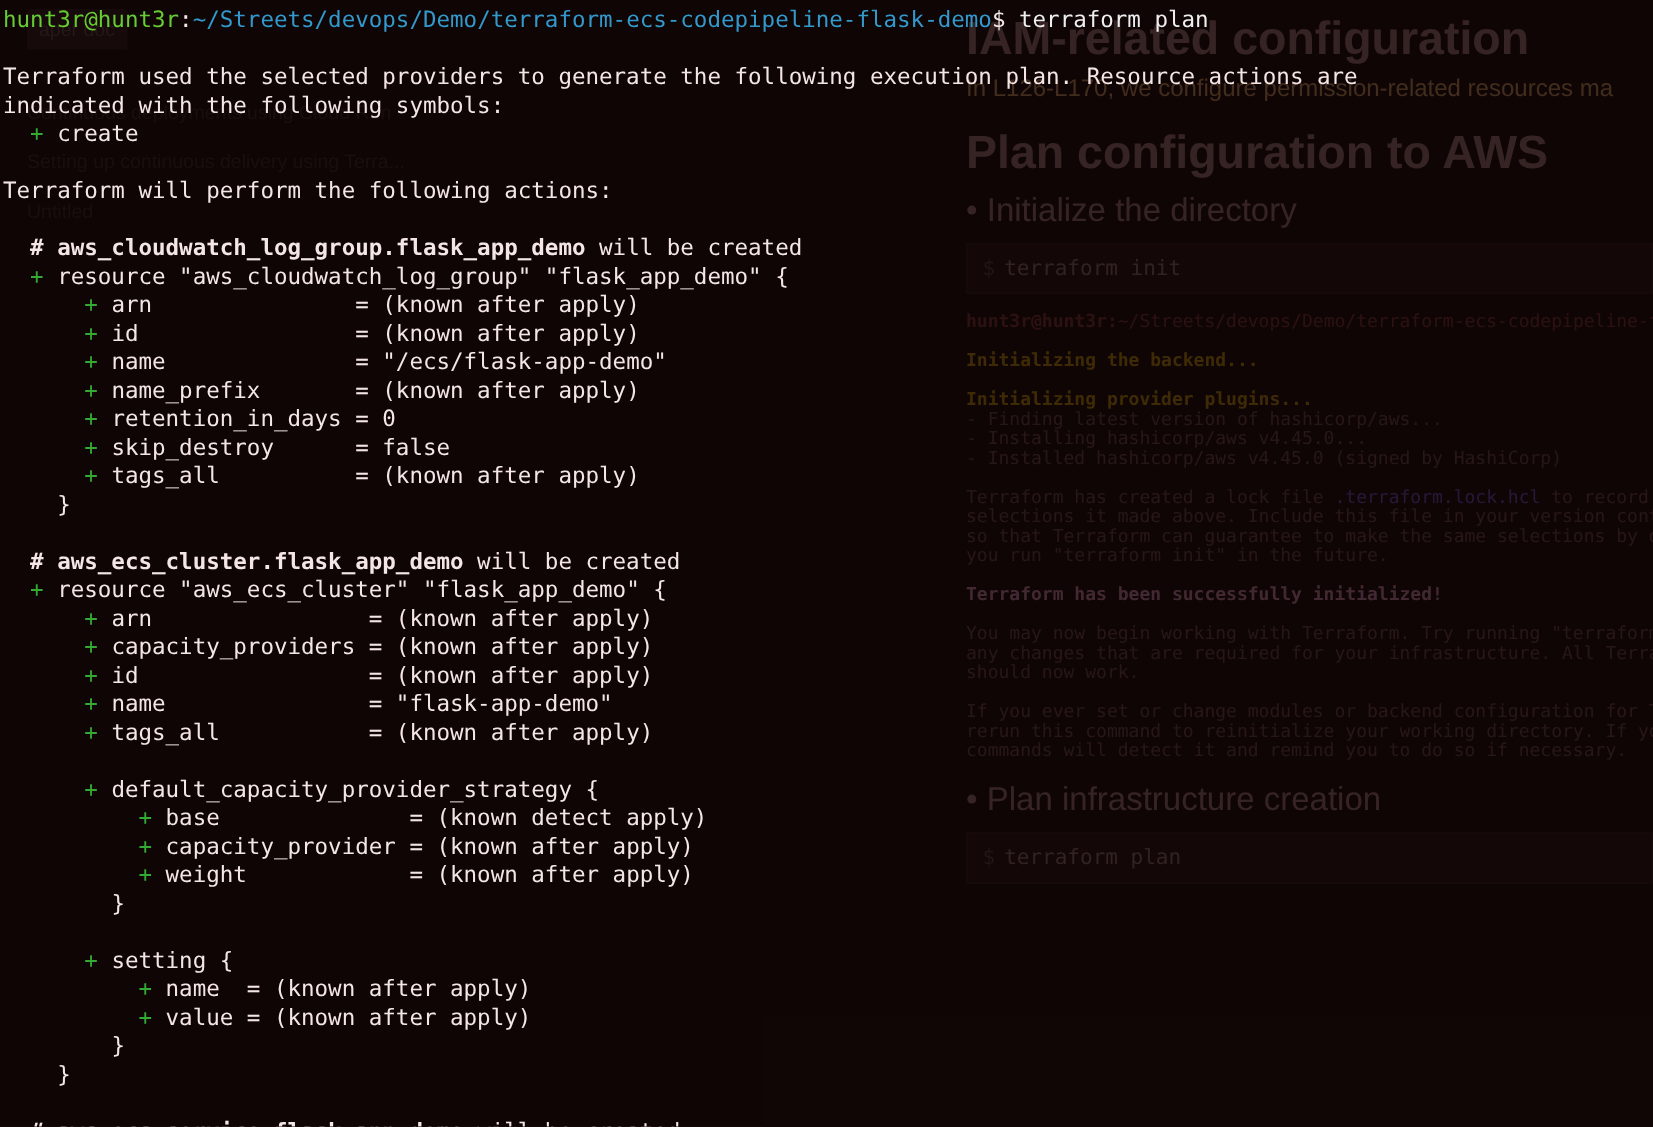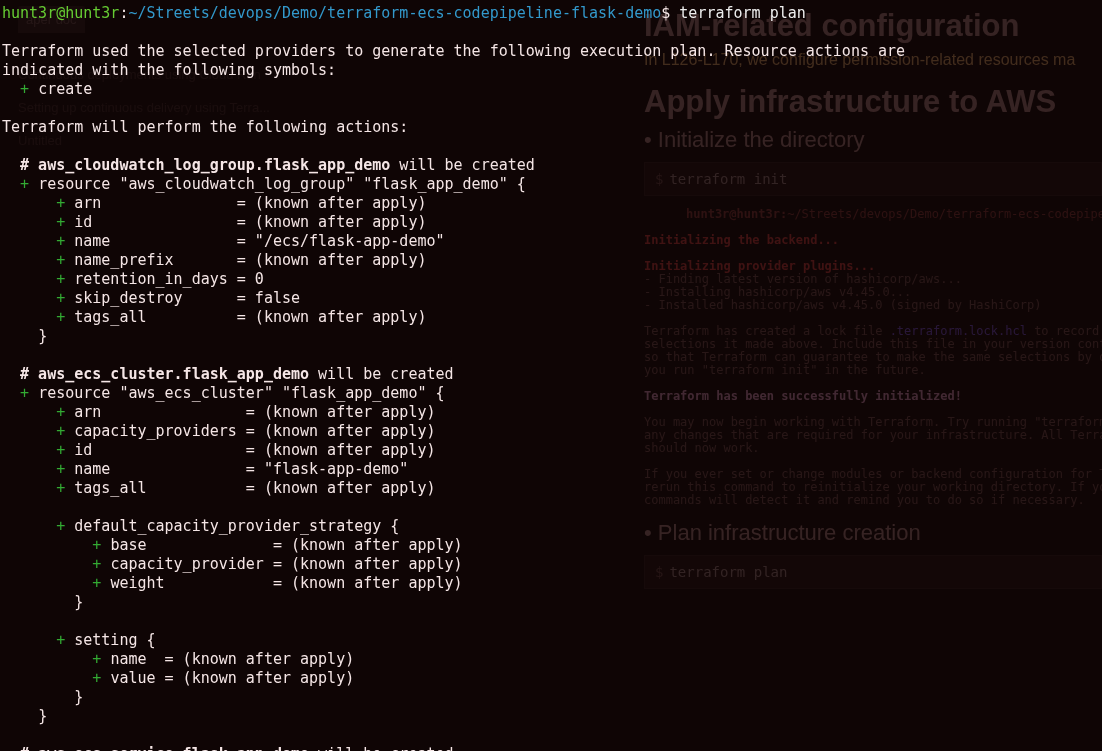--- a/index.html
+++ b/index.html
@@ -86,41 +86,41 @@
   }
   .article .codebox .dollar { color: #7a5050; margin-right: 6px; }
   .article .mini-term {
     font-family: "Menlo","Consolas",monospace;
     font-size: 12px;
     line-height: 13px;
     white-space: pre;
     color: #8a5a5a;
     margin-bottom: 14px;
   }
-  .article .mt-user  { color: #a04040; font-weight: bold; margin-left: 42px; }
+  .article .mt-user  { color: #a04040; font-weight: bold; }
   .article .mt-path  { color: #a04040; }
-  .article .mt-head  { color: #ef4444; font-weight: bold; }
+  .article .mt-head  { color: #eab308; font-weight: bold; }
   .article .mt-lock  { color: #8b5cf6; font-weight: normal; }
   .article .mt-ok    { color: #f9a8d4; font-weight: bold; }
 </style>
 </head>
 <body>
 
 <div class="bg-doc">
   <span class="tab">aper doc</span>
   <div class="bg-item">Continuous deployments using Cloud Run</div>
   <div class="bg-item">Setting up continuous delivery using Terra...</div>
   <div class="bg-item">Untitled</div>
 </div>
 
 <div class="article">
   <h2>IAM-related configuration</h2>
   <p class="sub"><span>In L126-L170, we configure permission-related resources ma</span><br></p>
 
-  <h2>Apply infrastructure to AWS</h2>
+  <h2>Plan configuration to AWS</h2>
 
   <ul>
       <li>Initialize the directory</li>
     </ul>
   <div class="codebox">
     <span class="dollar">$</span><span>terraform init</span>
   </div>
 
   <div class="mini-term"><span class="mt-user">hunt3r@hunt3r:</span><span class="mt-path">~/Streets/devops/Demo/terraform-ecs-codepipeline-fl</span>
 
@@ -175,21 +175,21 @@
 
   <span class="bold"># aws_ecs_cluster.flask_app_demo</span><span> will be created</span>
   <span class="plus">+</span> <span>resource "aws_ecs_cluster" "flask_app_demo" {</span>
       <span class="plus">+</span> <span>arn                = (known after apply)</span>
       <span class="plus">+</span> <span>capacity_providers = (known after apply)</span>
       <span class="plus">+</span> <span>id                 = (known after apply)</span>
       <span class="plus">+</span> <span>name               = "flask-app-demo"</span>
       <span class="plus">+</span> <span>tags_all           = (known after apply)</span>
 
       <span class="plus">+</span> <span>default_capacity_provider_strategy {</span>
-          <span class="plus">+</span> <span>base              = (known after apply)</span>
+          <span class="plus">+</span> <span>base              = (known detect apply)</span>
           <span class="plus">+</span> <span>capacity_provider = (known after apply)</span>
           <span class="plus">+</span> <span>weight            = (known after apply)</span>
         <span>}</span>
 
       <span class="plus">+</span> <span>setting {</span>
           <span class="plus">+</span> <span>name  = (known after apply)</span>
           <span class="plus">+</span> <span>value = (known after apply)</span>
         <span>}</span>
     <span>}</span>
 

